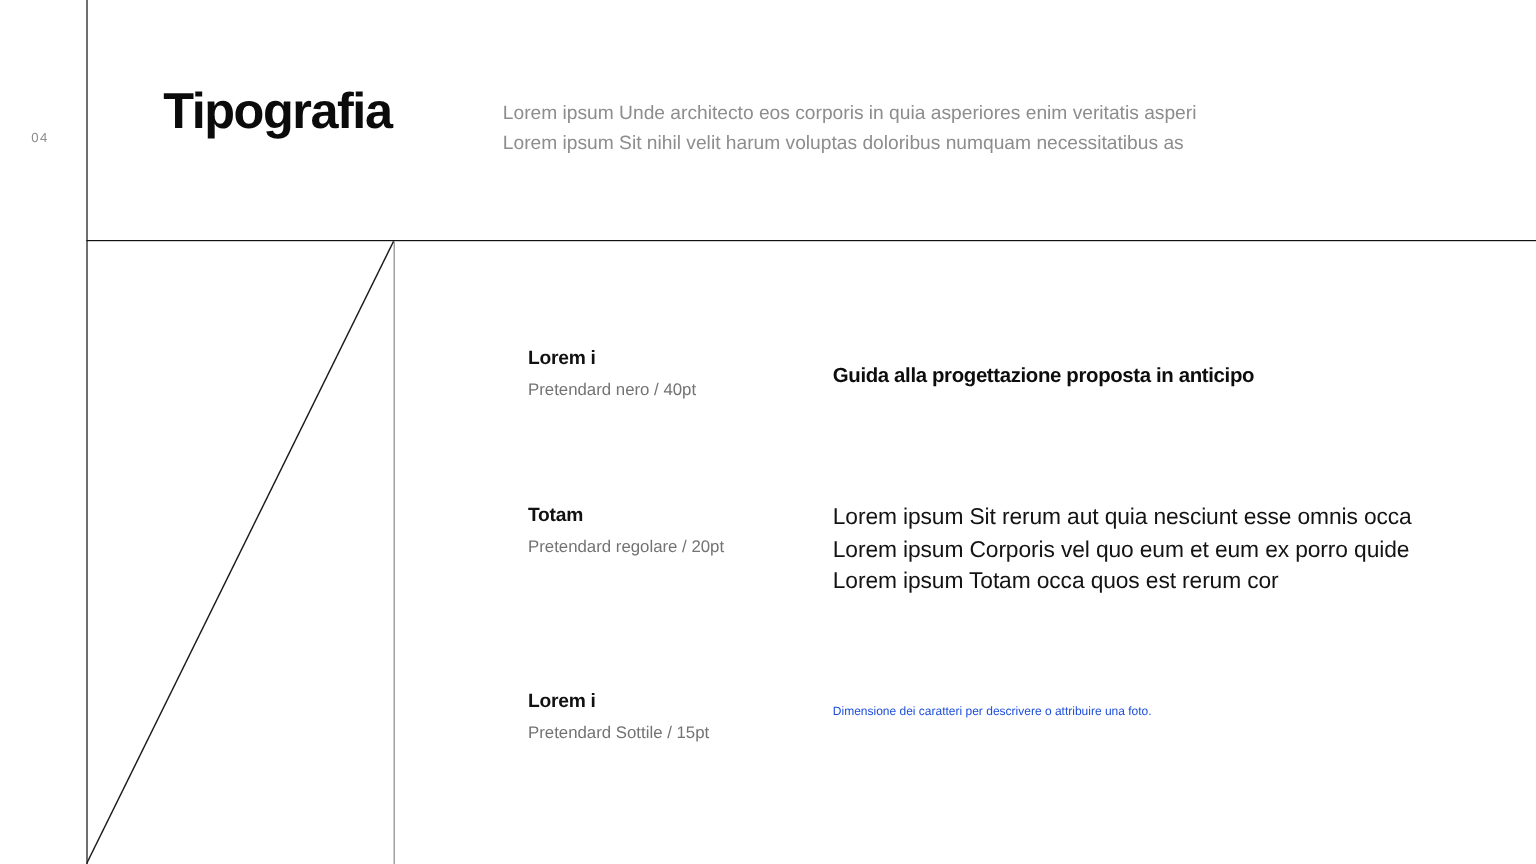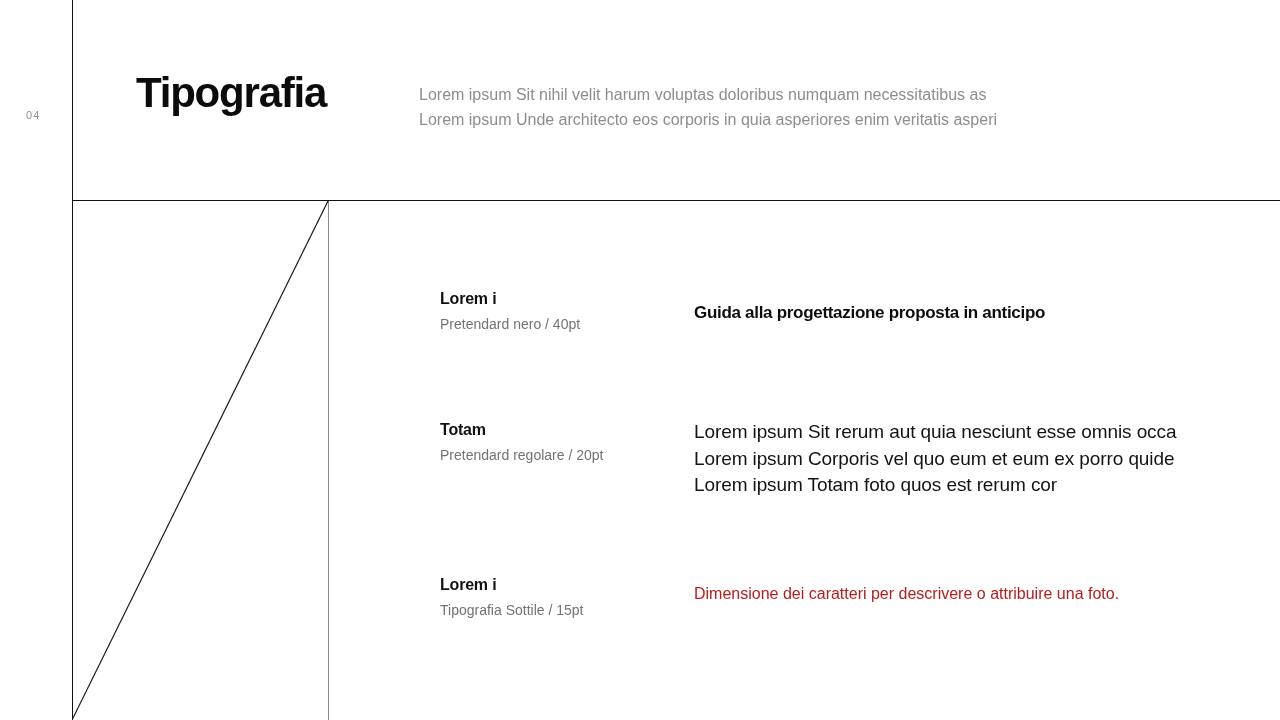--- a/index.html
+++ b/index.html
@@ -145,24 +145,24 @@
   }
   .sample-body-line {
     font-size: 19px;
     line-height: 26.5px;
     font-weight: 400;
     color: #141414;
     letter-spacing: -0.1px;
     white-space: nowrap;
   }
   .sample-caption {
-    font-size: 16px;
+    font-size: 10px;
     line-height: 20px;
     font-weight: 400;
-    color: #b91c1c;
+    color: #1d4ed8;
     margin-top: 10px;
     white-space: nowrap;
   }
 </style>
 </head>
 <body>
 
 <div class="slide">
 
   <div class="rule-vert-main"></div>
@@ -172,49 +172,49 @@
   <div class="image-frame">
     <svg viewBox="0 0 257 519" preserveAspectRatio="none">
       <line x1="0" y1="519" x2="256" y2="0" stroke="#1a1a1a" stroke-width="1.2" vector-effect="non-scaling-stroke"></line>
     </svg>
   </div>
 
   <div class="page-number">04</div>
   <h1 class="slide-title">Tipografia</h1>
 
   <div class="intro-block">
+    <div class="intro-line">Lorem ipsum Unde architecto eos corporis in quia asperiores enim veritatis asperi</div>
     <div class="intro-line">Lorem ipsum Sit nihil velit harum voluptas doloribus numquam necessitatibus as</div>
-    <div class="intro-line">Lorem ipsum Unde architecto eos corporis in quia asperiores enim veritatis asperi</div>
   </div>
 
   <div class="specimen-row row-0">
     <div class="spec-label">
       <div class="spec-name">Lorem i</div>
       <div class="spec-meta">Pretendard nero / 40pt</div>
     </div>
     <div class="spec-sample">
       <div class="sample-heading">Guida alla progettazione proposta in anticipo</div>
     </div>
   </div>
 
   <div class="specimen-row row-1">
     <div class="spec-label">
       <div class="spec-name">Totam</div>
       <div class="spec-meta">Pretendard regolare / 20pt</div>
     </div>
     <div class="spec-sample">
       <div class="sample-body-line">Lorem ipsum Sit rerum aut quia nesciunt esse omnis occa</div>
       <div class="sample-body-line">Lorem ipsum Corporis vel quo eum et eum ex porro quide</div>
-      <div class="sample-body-line">Lorem ipsum Totam foto quos est rerum cor</div>
+      <div class="sample-body-line">Lorem ipsum Totam occa quos est rerum cor</div>
     </div>
   </div>
 
   <div class="specimen-row row-2">
     <div class="spec-label">
       <div class="spec-name">Lorem i</div>
-      <div class="spec-meta">Tipografia Sottile / 15pt</div>
+      <div class="spec-meta">Pretendard Sottile / 15pt</div>
     </div>
     <div class="spec-sample">
       <div class="sample-caption">Dimensione dei caratteri per descrivere o attribuire una foto.</div>
     </div>
   </div>
 
 </div>
 
 </body></html>

